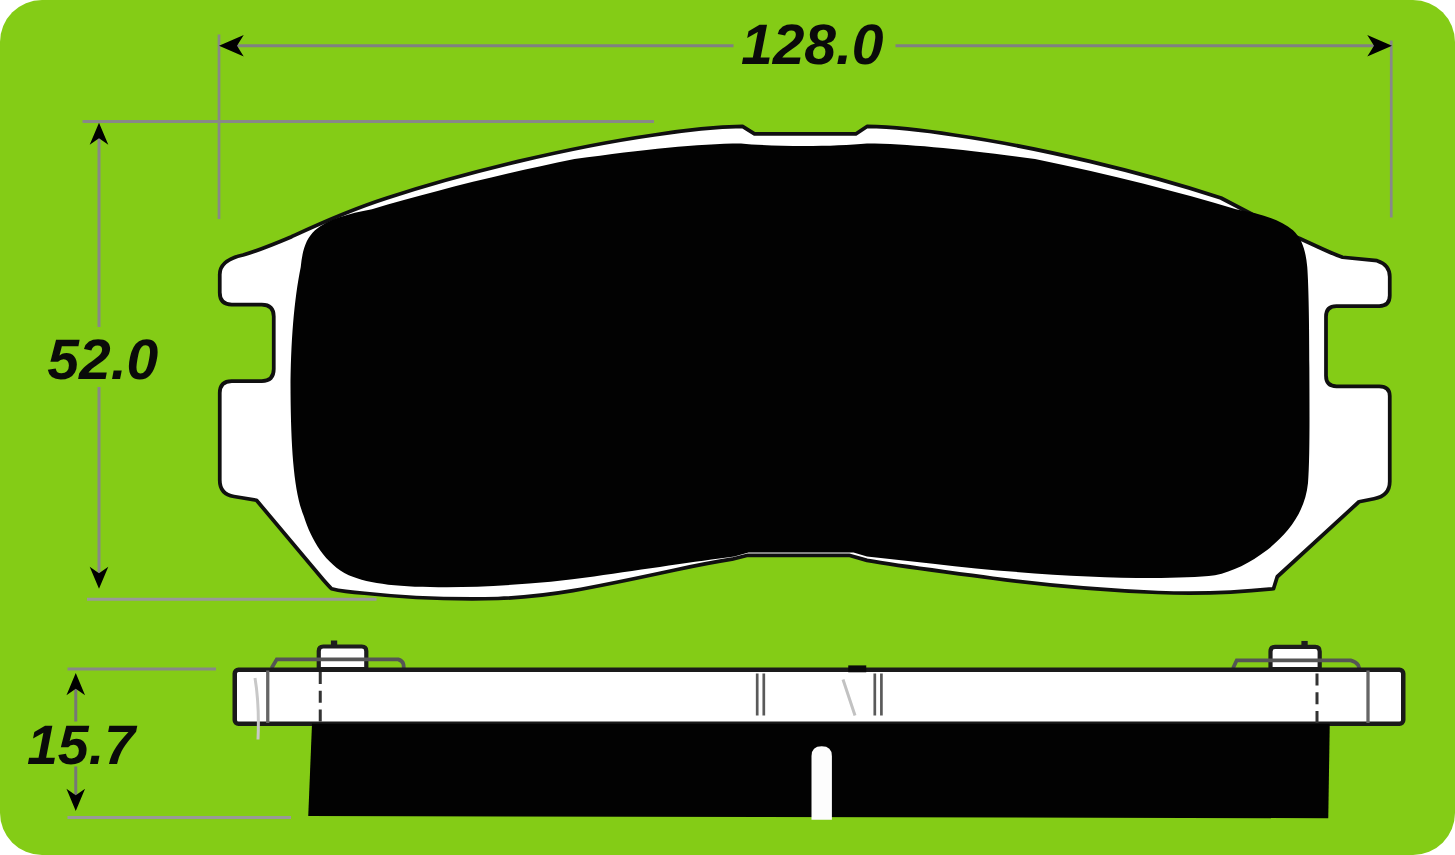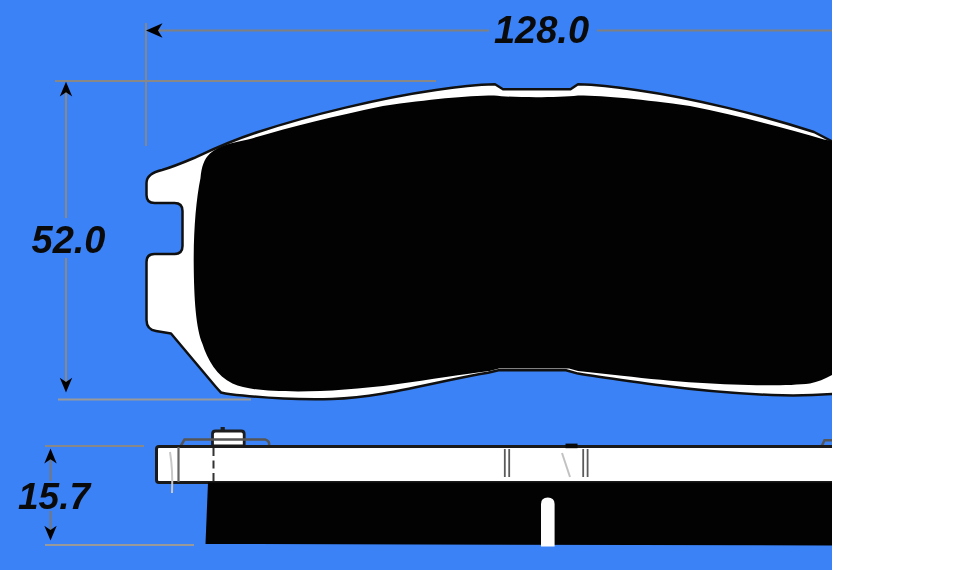--- a/index.html
+++ b/index.html
@@ -1,16 +1,16 @@
 <!DOCTYPE html>
 <html><head>
 <meta charset="utf-8">
 <style>
   html,body{margin:0;padding:0;background:#fff;}
-  .wrap{width:832px;height:570px;position:relative;background:#3b82f6;overflow:hidden;}
+  .wrap{width:970px;height:570px;position:relative;background:#84cc16;overflow:hidden;border-radius:28px;}
   svg{position:absolute;top:0;left:0;}
   text{font-family:"Liberation Sans",sans-serif;font-weight:bold;font-style:italic;fill:#0a0a0a;}
 </style>
 </head>
 <body>
 
 <div class="wrap">
 <svg width="970" height="570" viewBox="0 0 970 570">
 
   <line x1="146" y1="23" x2="146" y2="146" stroke="#888" stroke-width="1.8"></line>

